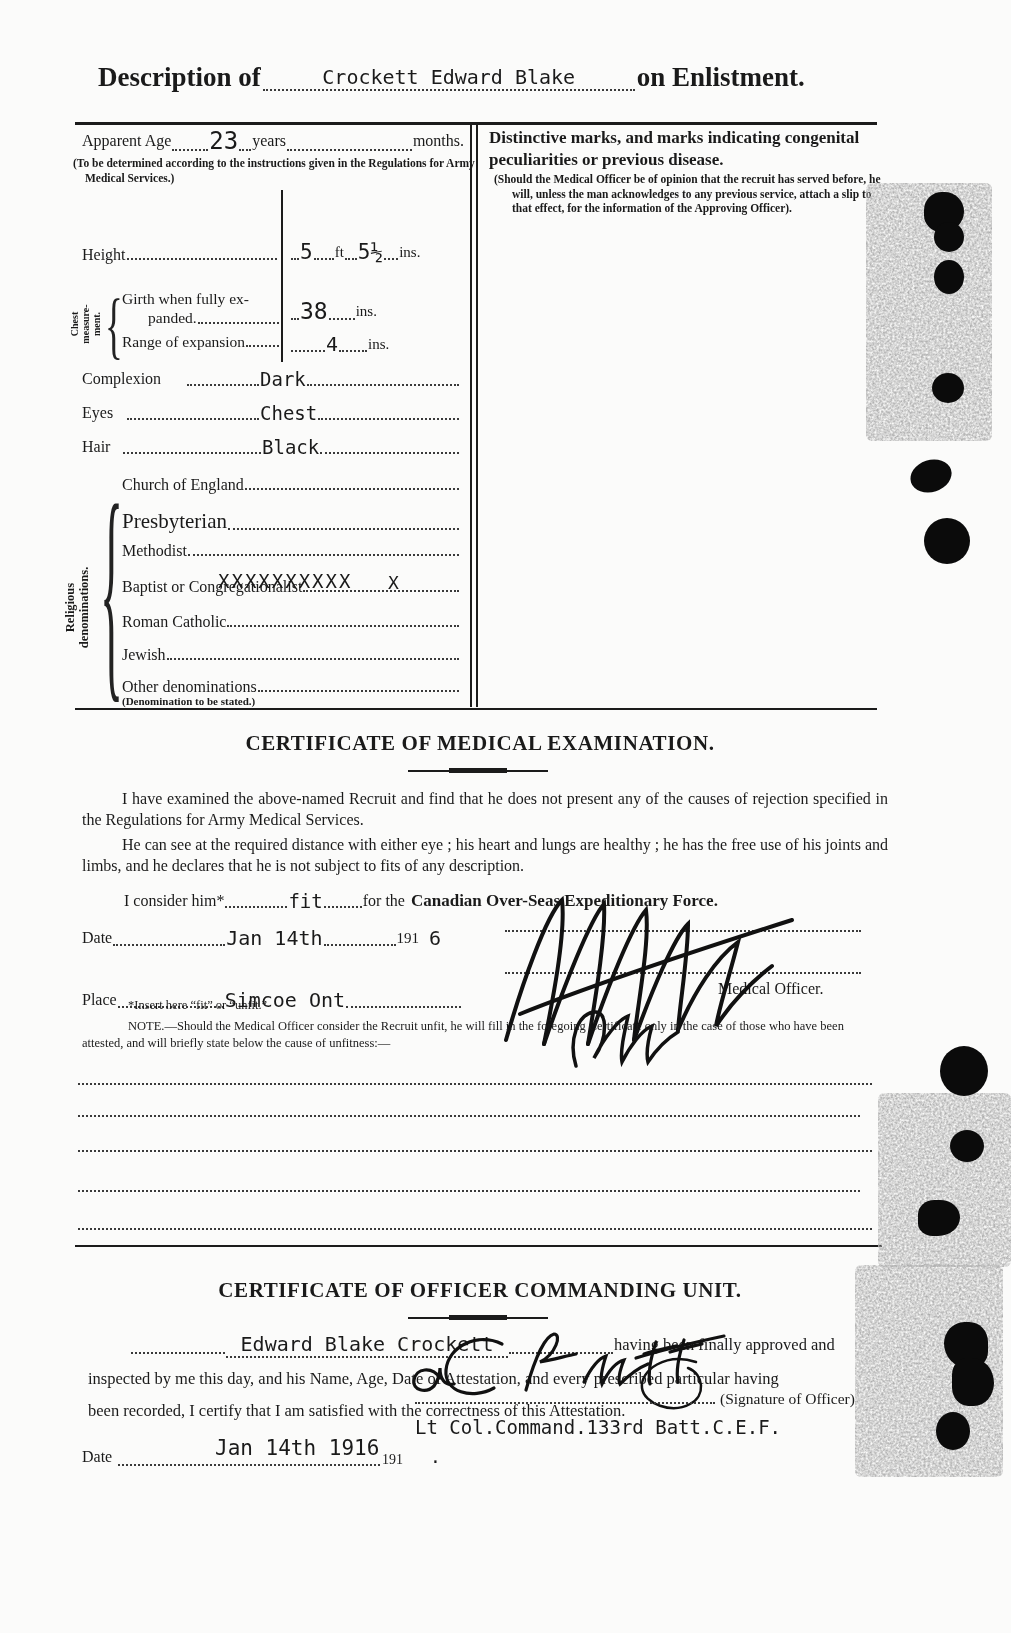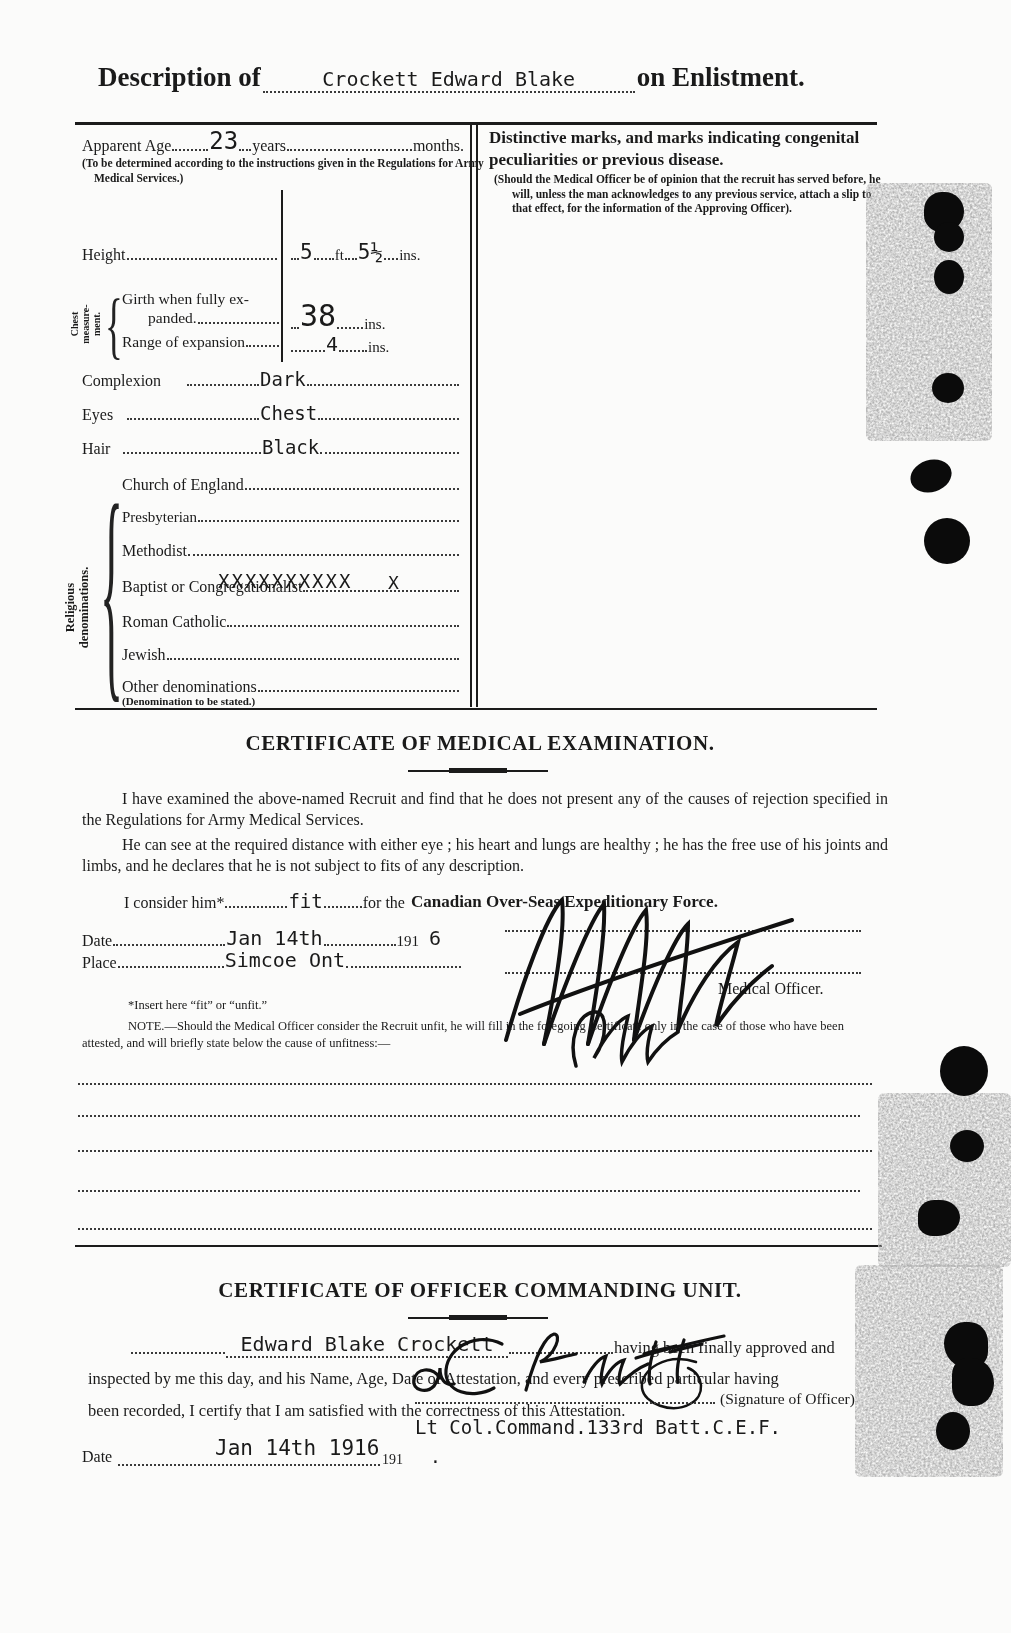--- a/index.html
+++ b/index.html
@@ -1,19 +1,19 @@
 <!DOCTYPE html>
 <html><head>
 <meta charset="utf-8">
 <style>
   html,body{margin:0;padding:0;background:#d9d9d9}
   .page{position:relative;width:1011px;height:1633px;background:#fbfbfa;
         font-family:"Liberation Serif",serif;color:#1a1a1a;overflow:hidden}
   .abs{position:absolute}
-  .fr{position:absolute;display:flex;align-items:flex-end}
+  .fr{position:absolute;display:flex;align-items:center}
   .ld{border-bottom:2px dotted #3a3a3a;align-self:flex-end;margin:0 1px 4px 1px;height:2px}
   .ldf{flex:1 1 auto}
   .tv{font-family:"DejaVu Sans Mono",monospace;font-weight:400}
   .sb{font-weight:700}
   .rule{position:absolute;background:#1b1b1b}
   .dotrule{position:absolute;border-bottom:2px dotted #3a3a3a}
   .h1{position:absolute;left:0;width:960px;text-align:center;font-size:21px;font-weight:700;letter-spacing:.6px}
   .divider{position:absolute;height:2px;background:#1b1b1b}
   .divider::after{content:"";position:absolute;left:50%;top:-2px;transform:translateX(-50%);width:58px;height:5px;background:#1b1b1b}
   .vrot{position:absolute;transform:rotate(-90deg);transform-origin:0 100%;white-space:nowrap;bottom:0;left:0;text-align:center;font-weight:700}
@@ -44,21 +44,21 @@
 
   <div class="fr" style="left:82px;top:127px;width:382px">
     <span style="font-size:16px">Apparent Age</span>
     <span class="ld" style="width:36px"></span>
     <span class="tv" style="font-size:24px">23</span>
     <span class="ld" style="width:12px"></span>
     <span style="font-size:16px">years</span>
     <span class="ld ldf"></span>
     <span style="font-size:16px">months.</span>
   </div>
-  <div class="abs smallnote" style="left:82px;top:156px;width:392px;padding-left:12px;text-indent:-12px">(To be determined according to the instructions given in the Regulations for Army Medical Services.)</div>
+  <div class="abs smallnote" style="left:73px;top:156px;width:392px;padding-left:12px;text-indent:-12px">(To be determined according to the instructions given in the Regulations for Army Medical Services.)</div>
 
   <div class="fr" style="left:82px;top:246px;width:196px">
     <span style="font-size:16px">Height</span>
     <span class="ld ldf"></span>
   </div>
   <div class="fr" style="left:290px;top:240px;width:172px">
     <span class="ld" style="width:8px"></span>
     <span class="tv" style="font-size:21px">5</span>
     <span class="ld" style="width:20px"></span>
     <span style="font-size:15px">ft</span>
@@ -77,21 +77,21 @@
 
   <div class="abs" style="left:122px;top:289px;width:158px;font-size:15.5px;line-height:1.25">
     <div>Girth when fully ex-</div>
     <div class="fr" style="position:static;display:flex">
       <span style="margin-left:26px">panded.</span>
       <span class="ld ldf"></span>
     </div>
   </div>
   <div class="fr" style="left:290px;top:298px;width:170px">
     <span class="ld" style="width:8px"></span>
-    <span class="tv" style="font-size:30px">38</span>
+    <span class="tv" style="font-size:23px">38</span>
     <span class="ld" style="width:26px"></span>
     <span style="font-size:15px">ins.</span>
   </div>
   <div class="fr" style="left:122px;top:333px;width:158px">
     <span style="font-size:15.5px">Range of expansion</span>
     <span class="ld ldf"></span>
   </div>
   <div class="fr" style="left:290px;top:332px;width:170px">
     <span class="ld" style="width:34px"></span>
     <span class="tv" style="font-size:20px">4</span>
@@ -122,21 +122,21 @@
     <span class="vrot" style="width:175px;left:0;font-size:12.5px">Religious</span>
     <span class="vrot" style="width:175px;left:14px;font-size:12.5px">denominations.</span>
   </div>
   <span class="brace" style="left:100px;top:470px;font-size:96px;transform:scale(.5,2.5)">{</span>
 
   <div class="fr" style="left:122px;top:476px;width:338px">
     <span style="font-size:16px">Church of England</span>
       <span class="ld ldf"></span>
   </div>
   <div class="fr" style="left:122px;top:509px;width:338px">
-    <span style="font-size:15px">Presbyterian</span>
+    <span style="font-size:21px">Presbyterian</span>
       <span class="ld ldf"></span>
   </div>
   <div class="fr" style="left:122px;top:542px;width:338px">
     <span style="font-size:16px">Methodist</span>
       <span class="ld ldf"></span>
   </div>
   <div class="fr" style="left:122px;top:578px;width:338px">
     <span style="font-size:16px">Baptist or Congregationalist</span>
       <span class="ld ldf"></span>
   </div>
@@ -177,21 +177,21 @@
   <div class="fr" style="left:82px;top:926px;width:380px">
     <span style="font-size:16px">Date</span>
     <span class="ld" style="width:112px"></span>
     <span class="tv" style="font-size:20px">Jan 14th</span>
     <span class="ld" style="width:72px"></span>
     <span style="font-size:15px">191</span>
     <span class="tv" style="font-size:20px;margin-left:10px">6</span>
   </div>
   <div class="dotrule" style="left:505px;top:930px;width:356px"></div>
 
-  <div class="fr" style="left:82px;top:948px;width:380px">
+  <div class="fr" style="left:82px;top:988px;width:380px">
     <span style="font-size:16px">Place</span>
     <span class="ld" style="width:106px"></span>
     <span class="tv" style="font-size:20px">Simcoe Ont</span>
     <span class="ld ldf"></span>
   </div>
   <div class="dotrule" style="left:505px;top:972px;width:356px"></div>
   <div class="abs" style="left:718px;top:980px;font-size:16px">Medical Officer.</div>
 
   <svg class="sig" style="left:492px;top:888px" width="330" height="195" viewBox="0 0 330 195">
     <g stroke="#111" stroke-width="4" fill="none" stroke-linecap="round">

